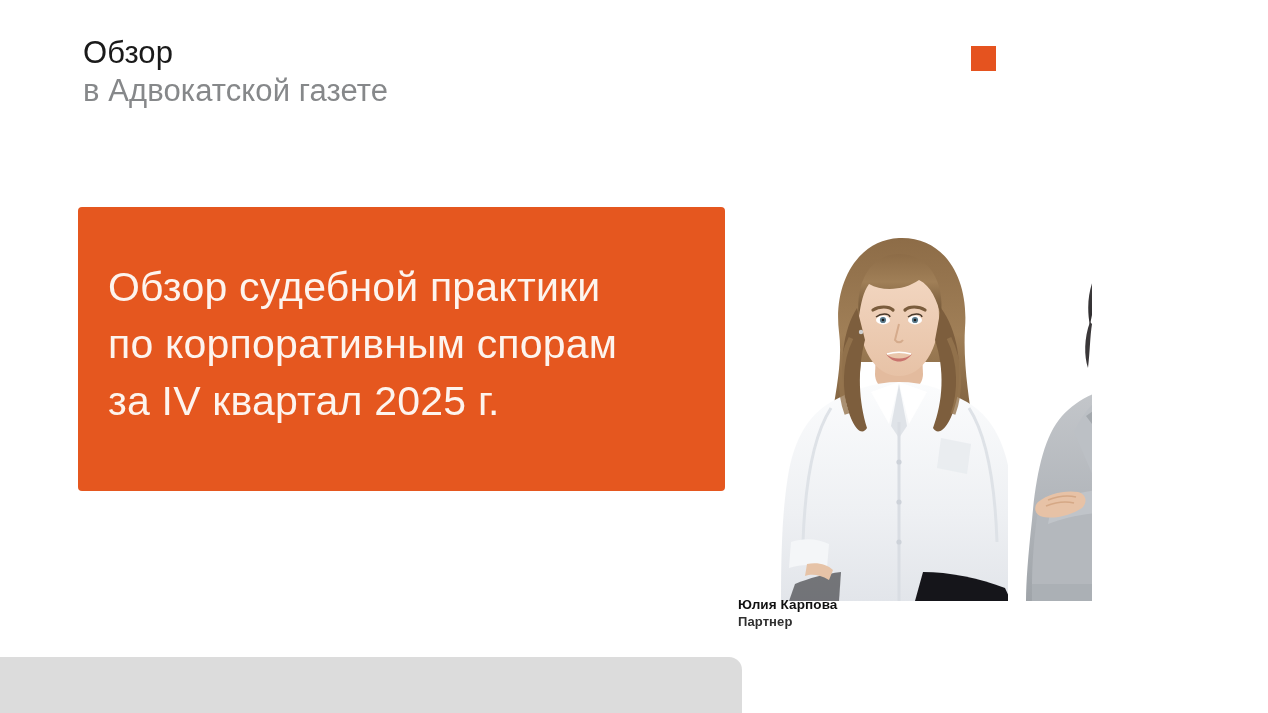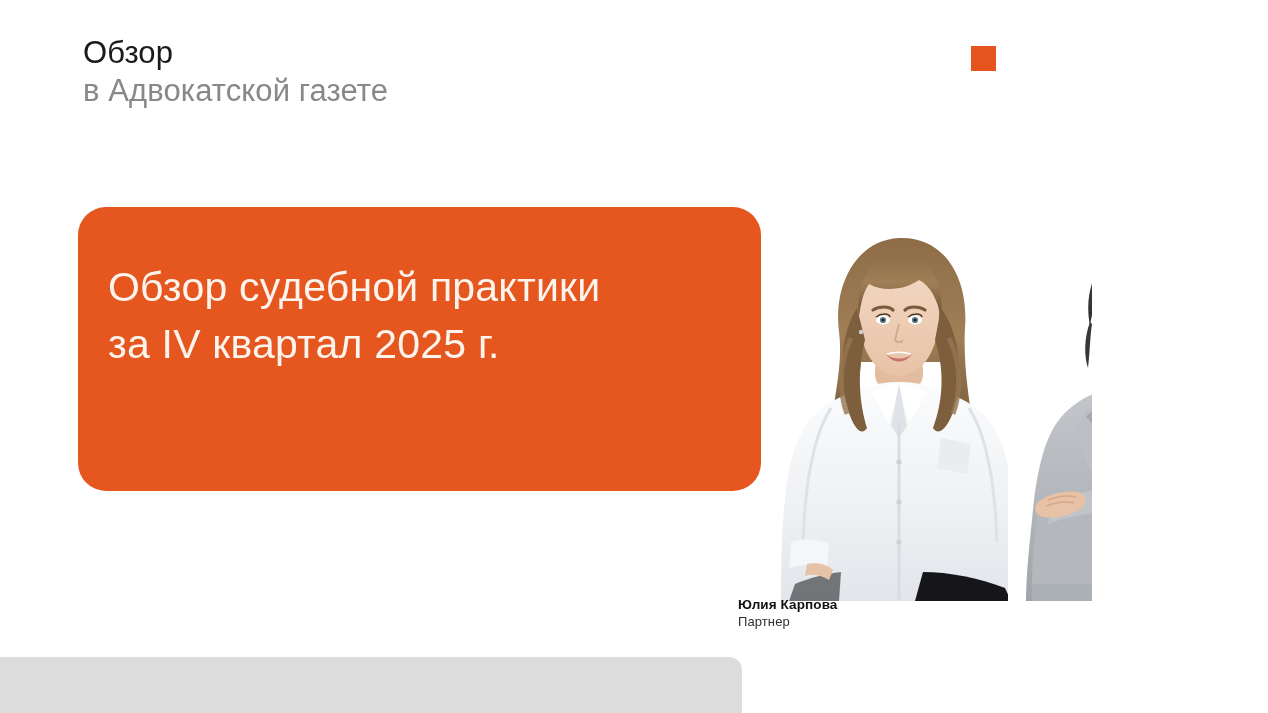--- a/index.html
+++ b/index.html
@@ -65,22 +65,21 @@
   }
 
   
   #title-card {
     position: absolute;
     left: 78px;
     top: 207px;
     width: 647px;
     height: 284px;
     background: #e5571f;
-    border-radius: 28px;
-    padding-left: 36px;
+    border-radius: 4px;
   }
   #title-card-text {
     position: absolute;
     left: 30px;
     top: 52px;
     right: 14px;
     font-size: 41px;
     line-height: 57px;
     color: #fdf4ee;
     letter-spacing: 0.2px;
@@ -130,21 +129,21 @@
   }
   .person-name {
     font-size: 13.5px;
     font-weight: 700;
     color: #111111;
     line-height: 16px;
     letter-spacing: 0.1px;
   }
   .person-role {
     font-size: 13px;
-    font-weight: 400;
+    font-weight: 700;
     color: #2f2f2f;
     line-height: 17px;
     letter-spacing: 0.1px;
   }
 
   
   #footer-bar {
     position: absolute;
     left: 0;
     top: 657px;
@@ -164,20 +163,21 @@
     <div id="header-line-secondary">в Адвокатской газете</div>
   </div>
 
   <div id="brand-logo">
     <div id="brand-logo-mark"></div>
   </div>
 
   <div id="title-card">
     <div id="title-card-text">
       <span class="title-line">Обзор судебной практики</span>
+      <span class="title-line">по корпоративным спорам</span>
       <span class="title-line">за IV квартал 2025 г.</span>
     </div>
   </div>
 
   <figure class="portrait-figure" id="portrait-karpova">
     <svg viewBox="0 0 252 389" preserveAspectRatio="xMidYMin slice" role="img">
       <defs>
         <linearGradient id="k-hair" x1="0" y1="0" x2="0" y2="1">
           <stop offset="0%" stop-color="#8d6c47"></stop>
           <stop offset="45%" stop-color="#a07f57"></stop>

